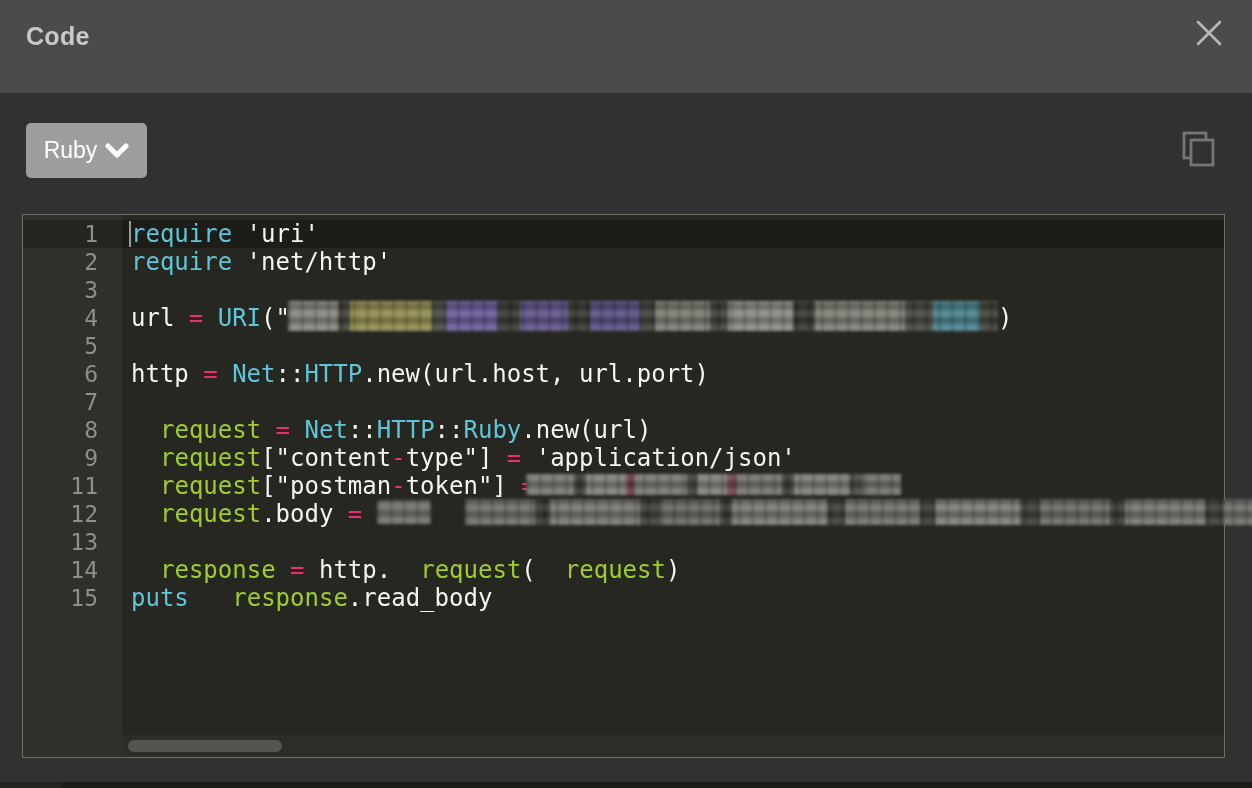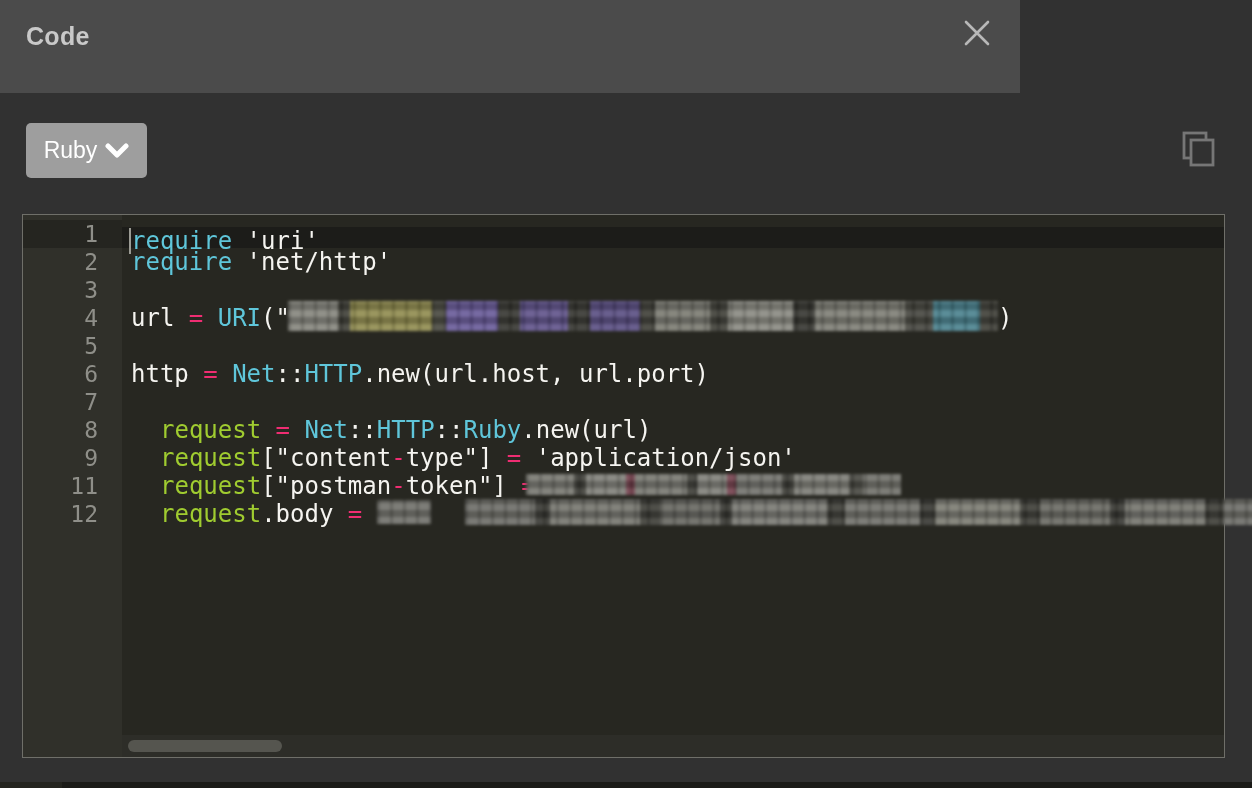--- a/index.html
+++ b/index.html
@@ -5,21 +5,21 @@
   * { margin:0; padding:0; box-sizing:border-box; }
   html,body { width:1252px; height:788px; overflow:hidden; }
   body {
     position:relative;
     background: var(--modal-bg, #313131);
     font-family: "Liberation Sans", sans-serif;
   }
 
   
   .dlg-header {
-    position:absolute; left:0; top:0; width:1020px; height:93px;
+    position:absolute; left:0; top:0; width:1252px; height:93px;
     background: var(--header-bg, #4b4b4b);
   }
   .dlg-title {
     position:absolute; left:26px; top:22px;
     font-size:25px; font-weight:700; color:#c9c9c9; letter-spacing:0.3px;
   }
   .close-btn {
     position:absolute; right:28px; top:18px; width:30px; height:30px;
     cursor:pointer; background:none; border:none; padding:0;
   }
@@ -49,21 +49,21 @@
     font-size:24px; line-height:28px;
   }
   .rows { position:relative; padding-top:5px; }
   .row { display:flex; height:28px; white-space:pre; }
   .gut {
     width:99px; flex:0 0 99px; text-align:right; padding-right:24px;
     color:#8f8f89; font-size:23px; user-select:none;
   }
   .codecell { position:relative; padding-left:9px; flex:1 0 auto; }
   .row.active .gut   { background: #252520; }
-  .row.active .codecell { background: var(--active-bg, #1c1c19); margin-top: 7px; }
+  .row.active .codecell { background: var(--active-bg, #1c1c19); }
   .tok-kw { color: var(--c-kw, #5fc6da); }
   .tok-ci { color: var(--c-kw, #5fc6da); }
   .tok-gr { color: var(--c-gr, #a0cc30); margin-left: 29px; }
   .tok-op { color: var(--c-op, #ef2d72); }
   .tok-pl { color: var(--c-pl, #f5f4f0); }
 
   .caret {
     position:absolute; left:7px; top:1px; width:2px; height:26px;
     background:#9b9b94;
   }
@@ -139,20 +139,23 @@
       <div class="row"><div class="gut">2</div><div class="codecell"><span class="tok-kw">require</span><span class="tok-pl"> 'net/http'</span></div></div>
       <div class="row"><div class="gut">3</div><div class="codecell"></div></div>
       <div class="row"><div class="gut">4</div><div class="codecell"><span class="tok-pl">url </span><span class="tok-op">=</span><span class="tok-pl"> </span><span class="tok-ci">URI</span><span class="tok-pl">("</span><span class="blur" style="height: 30px; margin-left: -2px;"><span class="seg" style="width: 50px; background: rgb(131, 131, 123);"></span><span class="seg" style="width: 12px; background: rgb(60, 60, 53);"></span><span class="seg" style="width: 82px; background: rgb(142, 138, 76);"></span><span class="seg" style="width: 14px; background: rgb(69, 69, 60);"></span><span class="seg" style="width: 52px; background: rgb(102, 88, 151);"></span><span class="seg" style="width: 22px; background: rgb(52, 52, 46);"></span><span class="seg" style="width: 48px; background: rgb(94, 81, 137);"></span><span class="seg" style="width: 22px; background: rgb(52, 52, 46);"></span><span class="seg" style="width: 50px; background: rgb(87, 75, 128);"></span><span class="seg" style="width: 15px; background: rgb(60, 60, 53);"></span><span class="seg" style="width: 55px; background: rgb(120, 120, 111);"></span><span class="seg" style="width: 18px; background: rgb(60, 60, 53);"></span><span class="seg" style="width: 65px; background: rgb(136, 136, 127);"></span><span class="seg" style="width: 22px; background: rgb(52, 52, 46);"></span><span class="seg" style="width: 90px; background: rgb(124, 124, 115);"></span><span class="seg" style="width: 28px; background: rgb(67, 67, 60);"></span><span class="seg" style="width: 47px; background: rgb(71, 127, 140);"></span><span class="seg" style="width: 18px; background: rgb(60, 60, 53);"></span><span class="pxgrid"></span></span><span class="tok-pl">)</span></div></div>
       <div class="row"><div class="gut">5</div><div class="codecell"></div></div>
       <div class="row"><div class="gut">6</div><div class="codecell"><span class="tok-pl">http </span><span class="tok-op">=</span><span class="tok-pl"> </span><span class="tok-ci">Net</span><span class="tok-pl">::</span><span class="tok-ci">HTTP</span><span class="tok-pl">.new(url.host, url.port)</span></div></div>
       <div class="row"><div class="gut">7</div><div class="codecell"></div></div>
       <div class="row"><div class="gut">8</div><div class="codecell"><span class="tok-gr">request</span><span class="tok-pl"> </span><span class="tok-op">=</span><span class="tok-pl"> </span><span class="tok-ci">Net</span><span class="tok-pl">::</span><span class="tok-ci">HTTP</span><span class="tok-pl">::</span><span class="tok-ci">Ruby</span><span class="tok-pl">.new(url)</span></div></div>
       <div class="row"><div class="gut">9</div><div class="codecell"><span class="tok-gr">request</span><span class="tok-pl">["content</span><span class="tok-op">-</span><span class="tok-pl">type"] </span><span class="tok-op">=</span><span class="tok-pl"> 'application/json'</span></div></div>
       <div class="row"><div class="gut">11</div><div class="codecell"><span class="tok-gr">request</span><span class="tok-pl">["postman</span><span class="tok-op">-</span><span class="tok-pl">token"] </span><span class="tok-op">=</span><span class="blur" style="height: 21px; margin-left: -10px;"><span class="seg" style="width: 48px; background: rgb(117, 117, 110);"></span><span class="seg" style="width: 12px; background: rgb(58, 58, 52);"></span><span class="seg" style="width: 40px; background: rgb(125, 125, 118);"></span><span class="seg" style="width: 9px; background: rgb(113, 61, 73);"></span><span class="seg" style="width: 52px; background: rgb(117, 117, 110);"></span><span class="seg" style="width: 10px; background: rgb(58, 58, 52);"></span><span class="seg" style="width: 30px; background: rgb(125, 125, 118);"></span><span class="seg" style="width: 9px; background: rgb(113, 61, 73);"></span><span class="seg" style="width: 46px; background: rgb(112, 112, 106);"></span><span class="seg" style="width: 12px; background: rgb(58, 58, 52);"></span><span class="seg" style="width: 55px; background: rgb(122, 122, 115);"></span><span class="seg" style="width: 14px; background: rgb(68, 68, 61);"></span><span class="seg" style="width: 38px; background: rgb(110, 110, 103);"></span><span class="pxgrid"></span></span></div></div>
       <div class="row"><div class="gut">12</div><div class="codecell"><span class="tok-gr">request</span><span class="tok-pl">.body </span><span class="tok-op">=</span><span class="tok-pl"> </span><span class="blur" style="height: 24px; margin-left: 0px;"><span class="seg" style="width: 54px; background: rgb(110, 110, 104);"></span><span class="pxgrid"></span></span><span class="gap" style="width: 34px;"></span><span class="blur" style="height: 26px; margin-left: 0px;"><span class="seg" style="width: 70px; background: rgb(107, 107, 101);"></span><span class="seg" style="width: 15px; background: rgb(53, 53, 47);"></span><span class="seg" style="width: 90px; background: rgb(115, 115, 108);"></span><span class="seg" style="width: 20px; background: rgb(58, 58, 52);"></span><span class="seg" style="width: 60px; background: rgb(100, 100, 94);"></span><span class="seg" style="width: 12px; background: rgb(53, 53, 47);"></span><span class="seg" style="width: 95px; background: rgb(118, 118, 112);"></span><span class="seg" style="width: 18px; background: rgb(58, 58, 52);"></span><span class="seg" style="width: 75px; background: rgb(110, 110, 104);"></span><span class="seg" style="width: 15px; background: rgb(53, 53, 47);"></span><span class="seg" style="width: 85px; background: rgb(120, 120, 111);"></span><span class="seg" style="width: 20px; background: rgb(58, 58, 52);"></span><span class="seg" style="width: 70px; background: rgb(103, 103, 96);"></span><span class="seg" style="width: 15px; background: rgb(53, 53, 47);"></span><span class="seg" style="width: 80px; background: rgb(114, 114, 107);"></span><span class="seg" style="width: 19px; background: rgb(58, 58, 52);"></span><span class="seg" style="width: 50px; background: rgb(107, 107, 101);"></span><span class="pxgrid"></span></span></div></div>
+      <div class="row"><div class="gut">13</div><div class="codecell"></div></div>
+      <div class="row"><div class="gut">14</div><div class="codecell"><span class="tok-gr">response</span><span class="tok-pl"> </span><span class="tok-op">=</span><span class="tok-pl"> http.</span><span class="tok-gr">request</span><span class="tok-pl">(</span><span class="tok-gr">request</span><span class="tok-pl">)</span></div></div>
+      <div class="row"><div class="gut">15</div><div class="codecell"><span class="tok-kw">puts</span><span class="tok-pl"> </span><span class="tok-gr">response</span><span class="tok-pl">.read_body</span></div></div>
     </div>
 
   <div class="hscroll-track">
     <div class="hscroll-thumb"></div>
   </div>
 </div>
 
 <div class="bottom-strip">
   <div class="seg-left"></div>
 </div>

